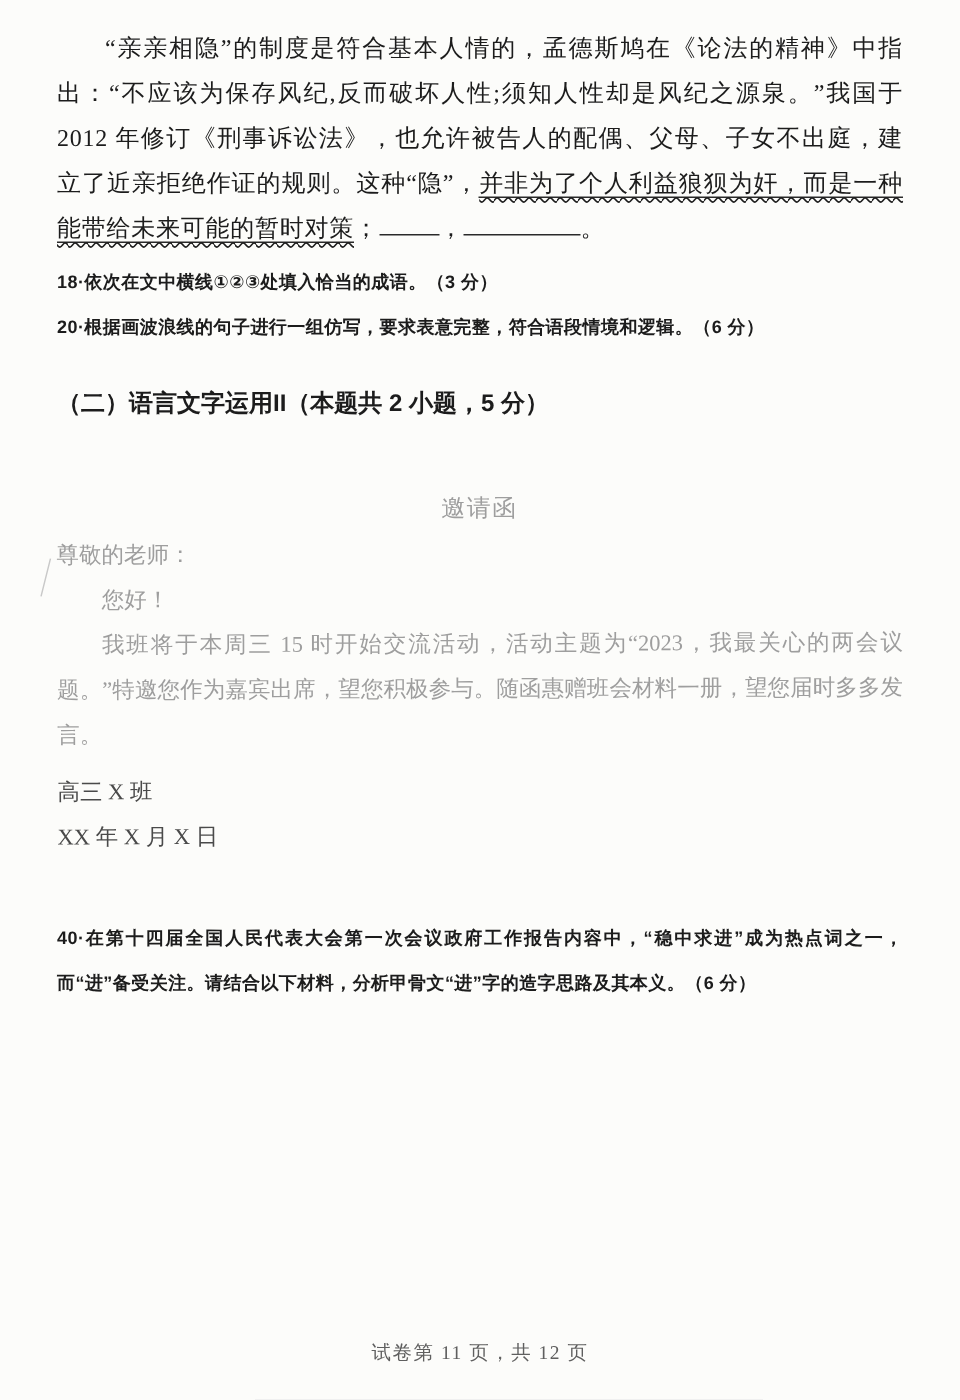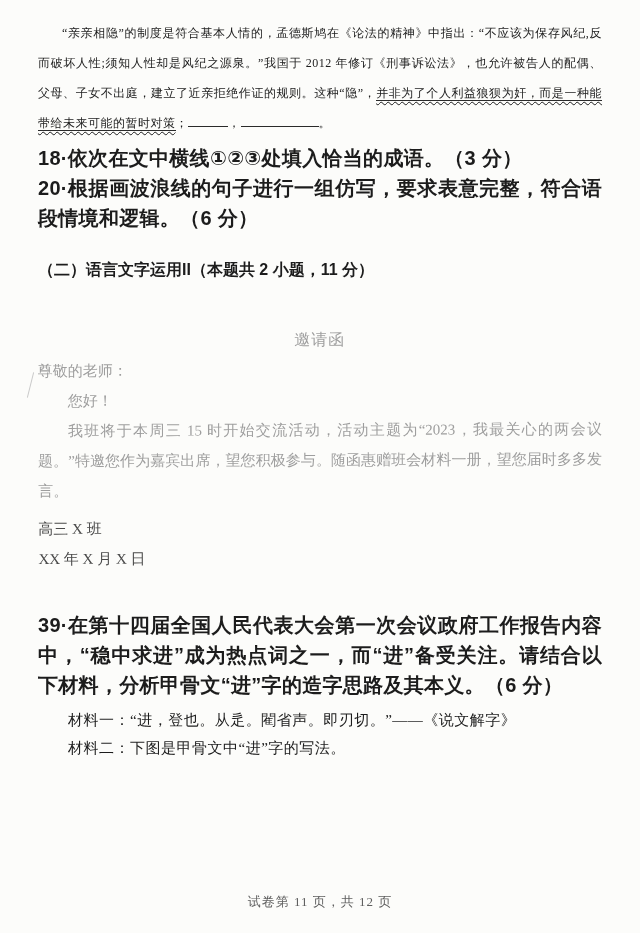--- a/index.html
+++ b/index.html
@@ -12,21 +12,21 @@
     background: #fcfcfa;
     color: #1c1c1c;
     font-family: "Liberation Serif", "DejaVu Serif", serif;
     overflow: hidden;
   }
   .content {
     padding: 18px 38px 0 38px;
   }
   p { text-align: justify; }
   .intro {
-    font-size: 12px;
+    font-size: 16px;
     line-height: 30px;
     text-indent: 2em;
     letter-spacing: 0.5px;
   }
   .wavy {
     border-bottom: 1px solid #2a2a2a;
     text-decoration: underline;
     text-decoration-style: wavy;
     text-decoration-thickness: 1px;
     text-underline-offset: 4px;
@@ -35,21 +35,21 @@
     display: inline-block;
     height: 1em;
     border-bottom: 1px solid #2a2a2a;
     vertical-align: baseline;
   }
   .blank-1 { width: 40px; }
   .blank-2 { width: 78px; }
   .q {
     font-family: "Liberation Sans", "DejaVu Sans", sans-serif;
     font-weight: bold;
-    font-size: 20px;
+    font-size: 12px;
     line-height: 30px;
     letter-spacing: 0.3px;
   }
   .q18 { margin-top: 5px; }
   .section-header {
     font-family: "Liberation Sans", "DejaVu Sans", sans-serif;
     font-weight: bold;
     font-size: 16px;
     line-height: 30px;
     margin-top: 22px;
@@ -109,36 +109,32 @@
 <div class="page">
   <div class="scan-artifact"></div>
 
   <div class="content">
 
     <p class="intro"><span>“亲亲相隐”的制度是符合基本人情的，孟德斯鸠在《论法的精神》中指出：“不应该为保存风纪,反而破坏人性;须知人性却是风纪之源泉。”我国于 2012 年修订《刑事诉讼法》，也允许被告人的配偶、父母、子女不出庭，建立了近亲拒绝作证的规则。这种“隐”，</span><span class="wavy">并非为了个人利益狼狈为奸，而是一种能带给未来可能的暂时对策</span><span>；</span><span class="blank blank-1"></span><span>，</span><span class="blank blank-2"></span><span>。</span></p>
 
     <p class="q q18">18·依次在文中横线①②③处填入恰当的成语。（3 分）</p>
     <p class="q">20·根据画波浪线的句子进行一组仿写，要求表意完整，符合语段情境和逻辑。（6 分）</p>
 
-    <p class="section-header">（二）语言文字运用II（本题共 2 小题，11 分）</p>
+    <p class="section-header">（二）语言文字运用II（本题共 2 小题，5 分）</p>
 
     <div class="letter">
       <p class="letter-title">邀请函</p>
       <p class="letter-salutation">尊敬的老师：</p>
       <p class="letter-greeting">您好！</p>
       <p class="letter-body">我班将于本周三 15 时开始交流活动，活动主题为“2023，我最关心的两会议题。”特邀您作为嘉宾出席，望您积极参与。随函惠赠班会材料一册，望您届时多多发言。</p>
       <div class="letter-signature">
         <p>高三 X 班</p>
         <p>XX 年 X 月 X 日</p>
       </div>
     </div>
 
-    <p class="q q22">39·在第十四届全国人民代表大会第一次会议政府工作报告内容中，“稳中求进”成为热点词之一，而“进”备受关注。请结合以下材料，分析甲骨文“进”字的造字思路及其本义。（6 分）</p>
+    <p class="q q22">40·在第十四届全国人民代表大会第一次会议政府工作报告内容中，“稳中求进”成为热点词之一，而“进”备受关注。请结合以下材料，分析甲骨文“进”字的造字思路及其本义。（6 分）</p>
 
-    <div class="materials">
-      <p class="material-line"><span>材料一：</span><span>“进，登也。从辵。閵省声。即刃切。”——《说文解字》</span></p>
-      <p class="material-line"><span>材料二：</span><span>下图是甲骨文中“进”字的写法。</span></p>
-    </div>
 
   </div>
 
   <div class="footer">试卷第 11 页，共 12 页</div>
 </div>
 
 </body></html>

